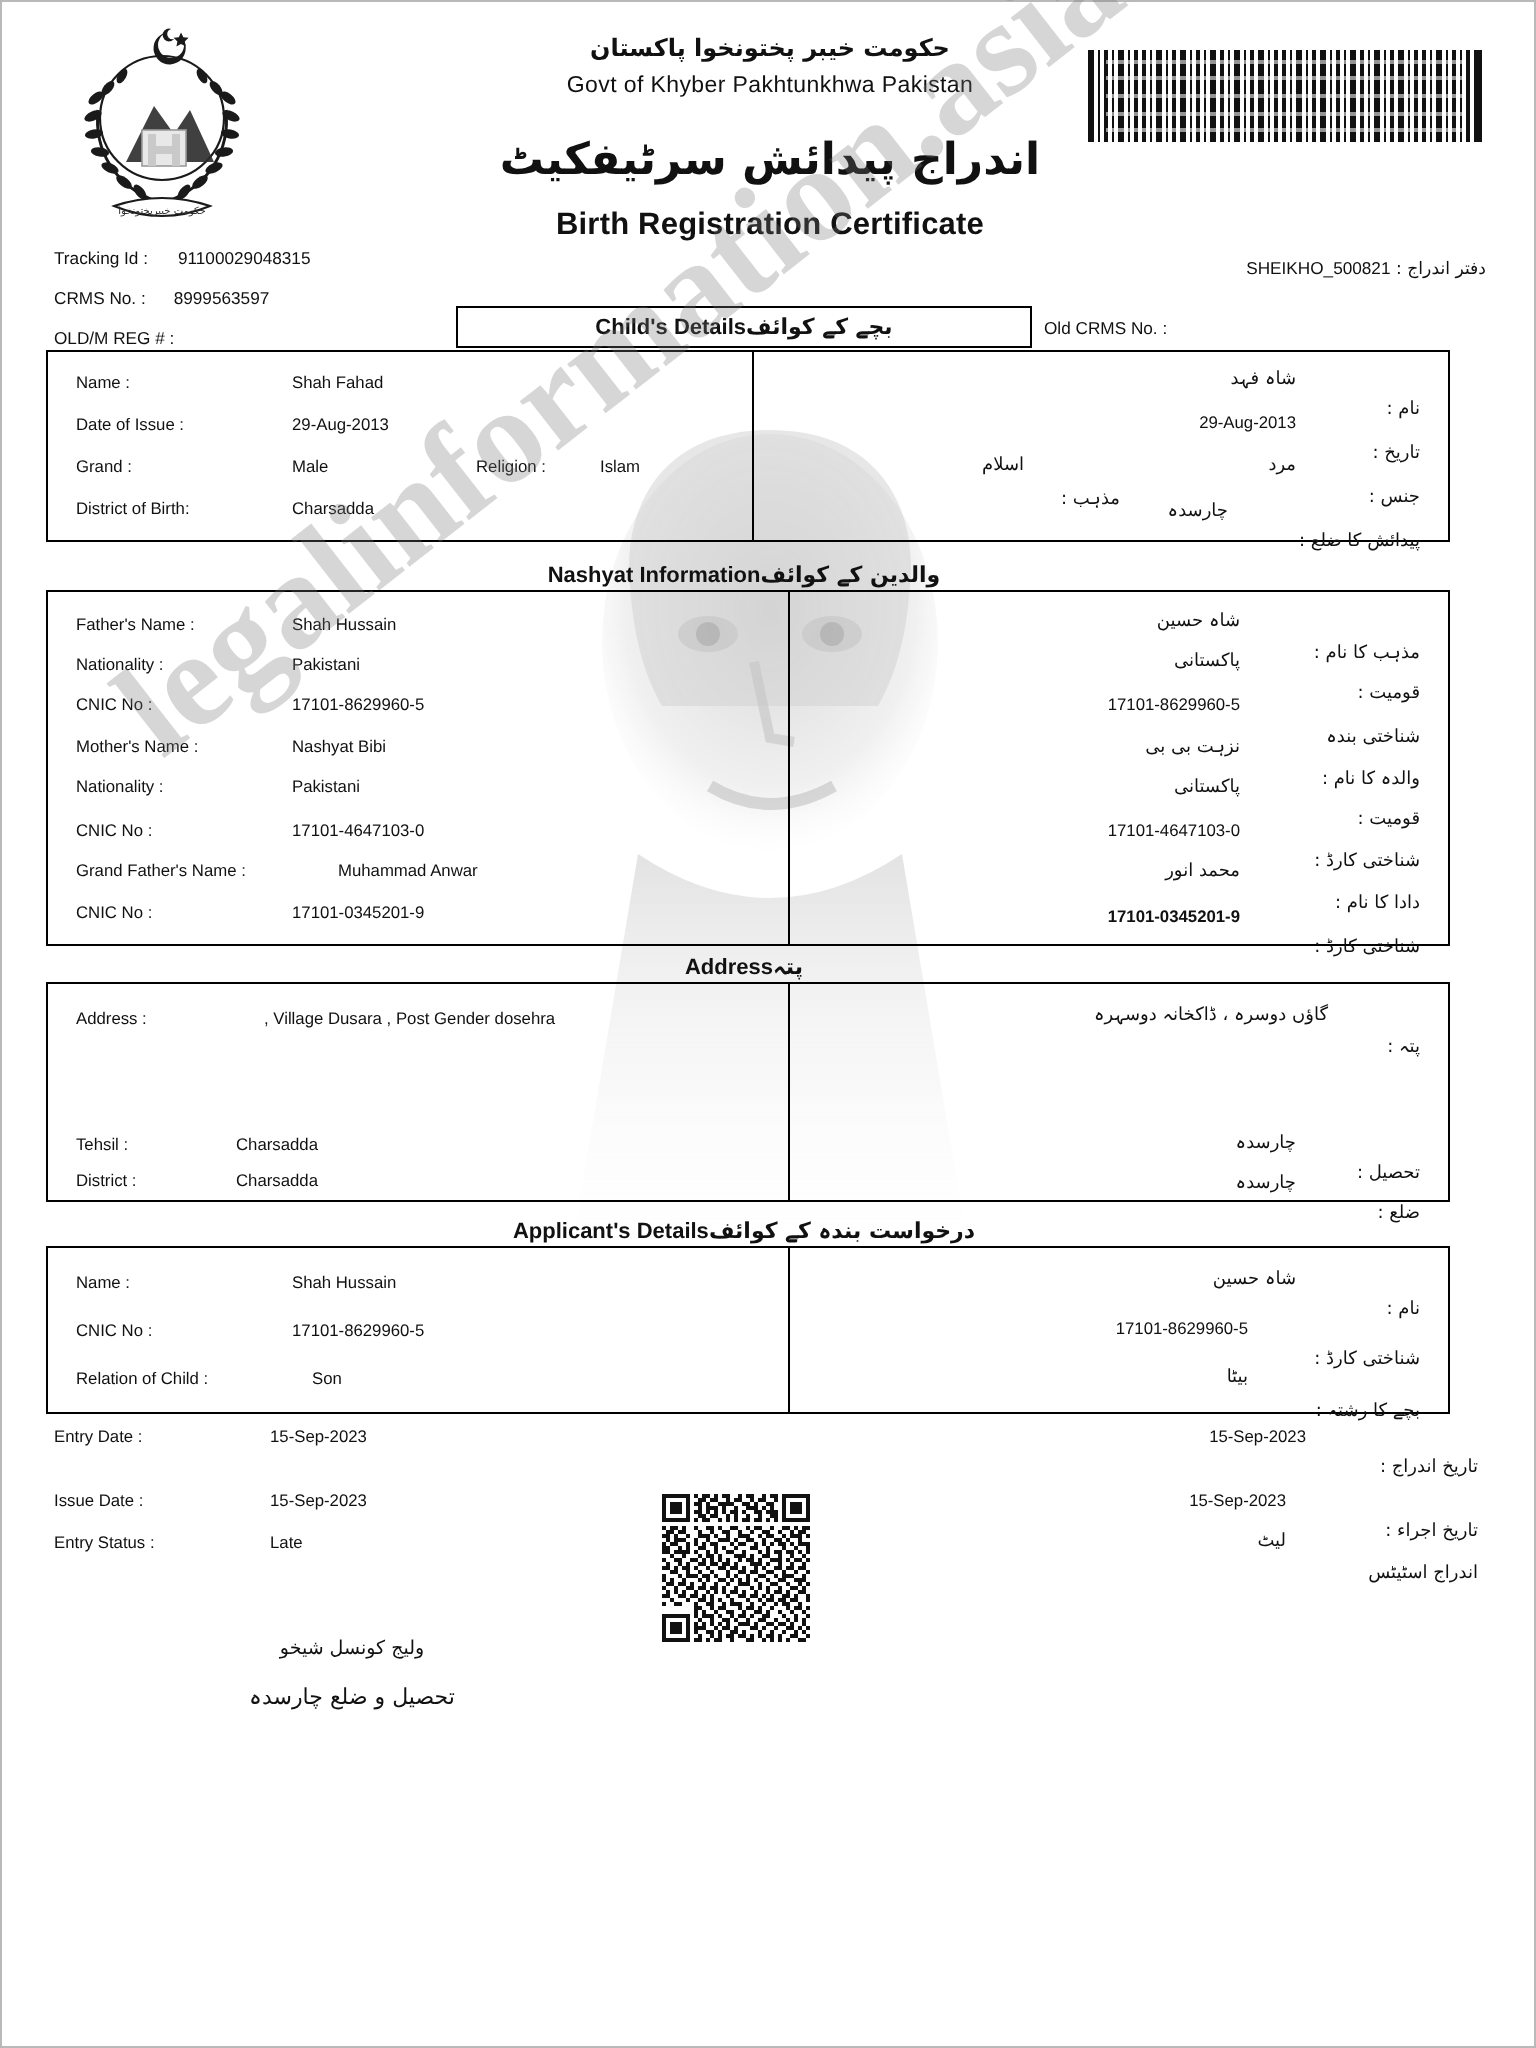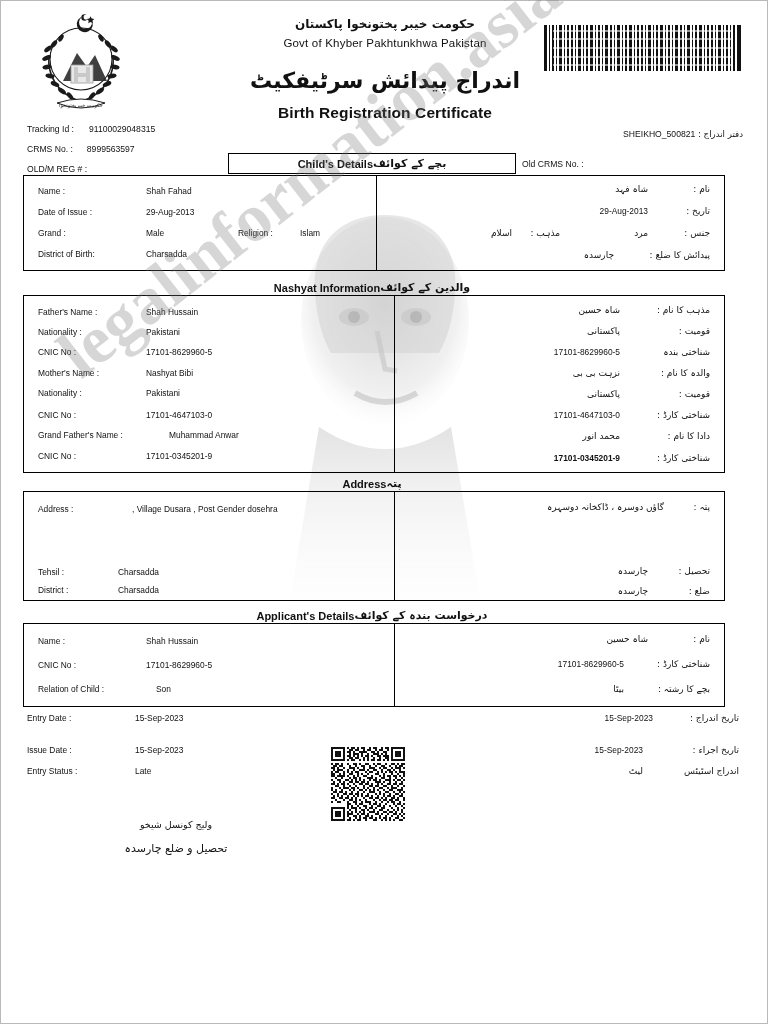--- a/index.html
+++ b/index.html
@@ -110,21 +110,21 @@
     position: absolute; top: 0; bottom: 0;
     width: 0; border-left: 1.3px solid #000;
   }
   .fields { position: absolute; font-size: 8.4px; }
   .f { position: absolute; white-space: nowrap; }
   .f .lbl { position: absolute; left: 0; top: 0; }
   .f .val { position: absolute; top: 0; }
 
   .ur-fields { position: absolute; font-size: 9px; }
   .uf { position: absolute; white-space: nowrap; direction: rtl; font-family: "DejaVu Sans", sans-serif; }
-  .uf .lbl { position: absolute; right: 0; top: 0; }
+  .uf .lbl { position: absolute; right: 0; top: 16px; }
   .uf .val { position: absolute; top: 0; }
   .uf .val.en { font-family: "Liberation Sans", sans-serif; direction: ltr; font-size: 8.4px; }
 
   
   .foot-left { position: absolute; left: 26px; top: 712px; font-size: 8.4px; }
   .foot-left .f { position: absolute; }
   .foot-right { position: absolute; right: 28px; top: 712px; font-size: 9px; }
   .foot-right .uf { position: absolute; right: 0; }
 
   .qr { position: absolute; left: 330px; top: 746px; width: 74px; height: 74px; }

